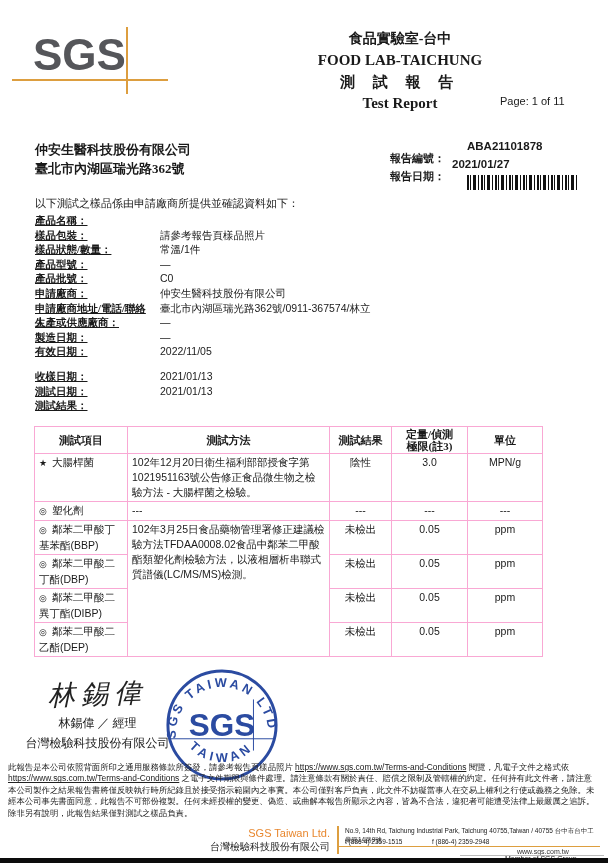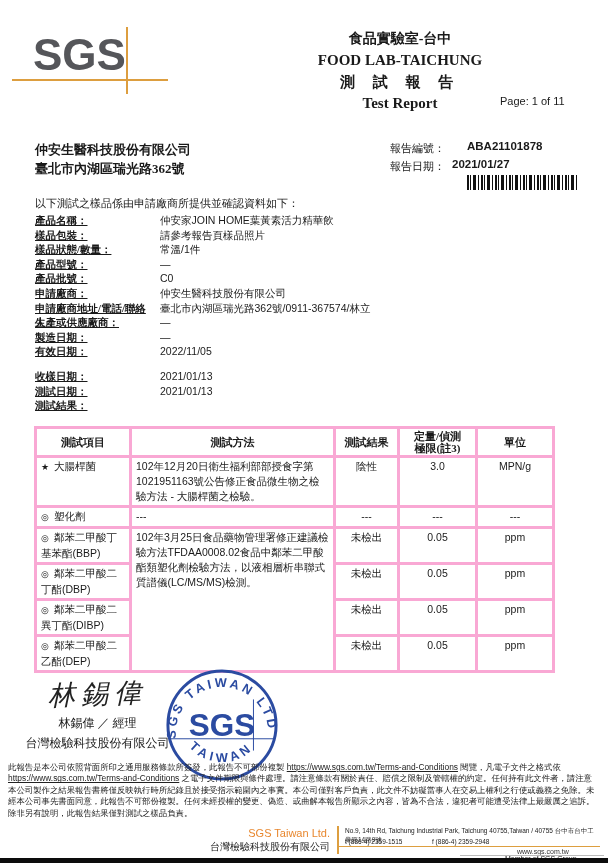--- a/index.html
+++ b/index.html
@@ -16,38 +16,38 @@
   .titleblock{position:absolute;left:250px;top:30px;width:300px;text-align:center;}
   .t1{font-size:14px;font-weight:bold;font-family:"Liberation Serif",serif;}
   .t2{font-size:15px;font-weight:bold;font-family:"Liberation Serif",serif;margin-top:4px;}
   .t3{font-size:15px;font-weight:bold;font-family:"Liberation Serif",serif;letter-spacing:7px;margin-top:4px;}
   .t4{font-size:15px;font-weight:bold;font-family:"Liberation Serif",serif;margin-top:3px;}
   .pageno{position:absolute;left:500px;top:95px;font-size:11px;}
 
   
   .applicant{position:absolute;left:35px;top:140px;font-size:13px;font-weight:bold;
              font-family:"Liberation Serif",serif;line-height:19px;}
-  .metalabel{position:absolute;font-size:11px;font-weight:normal;font-family:"Liberation Serif",serif;}
+  .metalabel{position:absolute;font-size:11px;font-weight:bold;font-family:"Liberation Serif",serif;margin-top:10px;}
   .metaval{position:absolute;font-size:11.5px;font-weight:bold;}
   .barcode{position:absolute;left:467px;top:175px;width:110px;height:15px;
      background:repeating-linear-gradient(90deg,#111 0 2px,#fff 2px 3px,#111 3px 4px,#fff 4px 6px,#111 6px 9px,#fff 9px 11px,#111 11px 12px,#fff 12px 14px);}
 
   .intro{position:absolute;left:35px;top:196px;font-size:11px;font-family:"Liberation Serif",serif;}
 
   
   .fields{position:absolute;left:35px;top:214px;width:540px;}
   .frow{display:flex;height:14.6px;align-items:flex-start;}
   .frow.gap{margin-top:10px;}
   .flabel{width:125px;font-size:10.5px;font-weight:bold;text-decoration:underline;
           font-family:"Liberation Serif",serif;flex-shrink:0;}
   .fvalue{font-size:10.5px;}
 
   
   .result-table{position:absolute;left:34px;top:426px;border-collapse:collapse;table-layout:fixed;}
-  .result-table th,.result-table td{border:3px solid #f9a8d4;font-size:10.5px;line-height:15px;
+  .result-table th,.result-table td{border:1px solid #f9a8d4;font-size:10.5px;line-height:15px;
       padding:1px 4px;vertical-align:top;overflow:hidden;}
   .result-table th{font-family:"Liberation Serif",serif;font-size:11px;font-weight:bold;
       text-align:center;vertical-align:middle;line-height:12px;}
   .c-item{width:84px;text-align:left;}
   .c-method{width:193px;text-align:left;}
   .c-result{width:53px;text-align:center;}
   .c-limit{width:67px;text-align:center;white-space:pre-line;}
   .c-unit{width:66px;text-align:center;}
   .rh{height:22px;} .r1{height:45px;} .r2{height:14px;} .r3{height:28px;}
   .r4{height:31px;} .r5{height:28px;} .r6{height:28px;}
@@ -109,21 +109,20 @@
   <div class="metaval" style="left:467px;top:140px;">ABA21101878</div>
   <div class="metalabel" style="left:390px;top:159px;">報告日期：</div>
   <div class="metaval" style="left:452px;top:158px;">2021/01/27</div>
   <div class="barcode"></div>
 
   <div class="intro">以下測試之樣品係由申請廠商所提供並確認資料如下：</div>
 
   <div class="fields" id="fields">
       <div class="frow">
         <span class="flabel">產品名稱：</span>
-        <span class="fvalue">仲安家JOIN HOME葉黃素活力精華飲</span>
       </div>
       <div class="frow">
         <span class="flabel">樣品包裝：</span>
         <span class="fvalue">請參考報告頁樣品照片</span>
       </div>
       <div class="frow">
         <span class="flabel">樣品狀態/數量：</span>
         <span class="fvalue">常溫/1件</span>
       </div>
       <div class="frow">
@@ -235,21 +234,21 @@
     <text font-family="Liberation Sans, sans-serif" font-size="13" font-weight="bold" fill="#2b4ba1" letter-spacing="3">
       <textPath href="#arcTop" startOffset="4">SGS TAIWAN LTD</textPath>
     </text>
     <text font-family="Liberation Sans, sans-serif" font-size="13" font-weight="bold" fill="#2b4ba1" letter-spacing="4">
       <textPath href="#arcBot" startOffset="12">TAIWAN</textPath>
     </text>
     <text x="60" y="71" text-anchor="middle" font-family="Liberation Sans, sans-serif" font-size="32" font-weight="bold" fill="#2b4ba1">SGS</text>
   </svg>
 
   <div class="disclaimer" id="disclaimer">
-      <div><span>此報告是本公司依照背面所印之通用服務條款所簽發，此報告不可部份複製 </span><span class="dlink">https://www.sgs.com.tw/Terms-and-Conditions</span><span> 閱覽，凡電子文件之格式依</span></div>
+      <div><span>此報告是本公司依照背面所印之通用服務條款所簽發，請參考報告頁樣品照片 </span><span class="dlink">https://www.sgs.com.tw/Terms-and-Conditions</span><span> 閱覽，凡電子文件之格式依</span></div>
       <div><span class="dlink">https://www.sgs.com.tw/Terms-and-Conditions</span><span> 之電子文件期限與條件處理。請注意條款有關於責任、賠償之限制及管轄權的約定。任何持有此文件者，請注意</span></div>
       <div><span>本公司製作之結果報告書將僅反映執行時所紀錄且於接受指示範圍內之事實。本公司僅對客戶負責，此文件不妨礙當事人在交易上權利之行使或義務之免除。未</span></div>
       <div><span>經本公司事先書面同意，此報告不可部份複製。任何未經授權的變更、偽造、或曲解本報告所顯示之內容，皆為不合法，違犯者可能遭受法律上最嚴厲之追訴。</span></div>
       <div><span>除非另有說明，此報告結果僅對測試之樣品負責。</span></div>
     </div>
 
   <div class="f-company-en">SGS Taiwan Ltd.</div>
   <div class="f-company-zh">台灣檢驗科技股份有限公司</div>
   <div class="f-divider"></div>
   <div class="f-address">No.9, 14th Rd, Taichung Industrial Park, Taichung 40755,Taiwan / 40755 台中市台中工業區14路9號</div>

